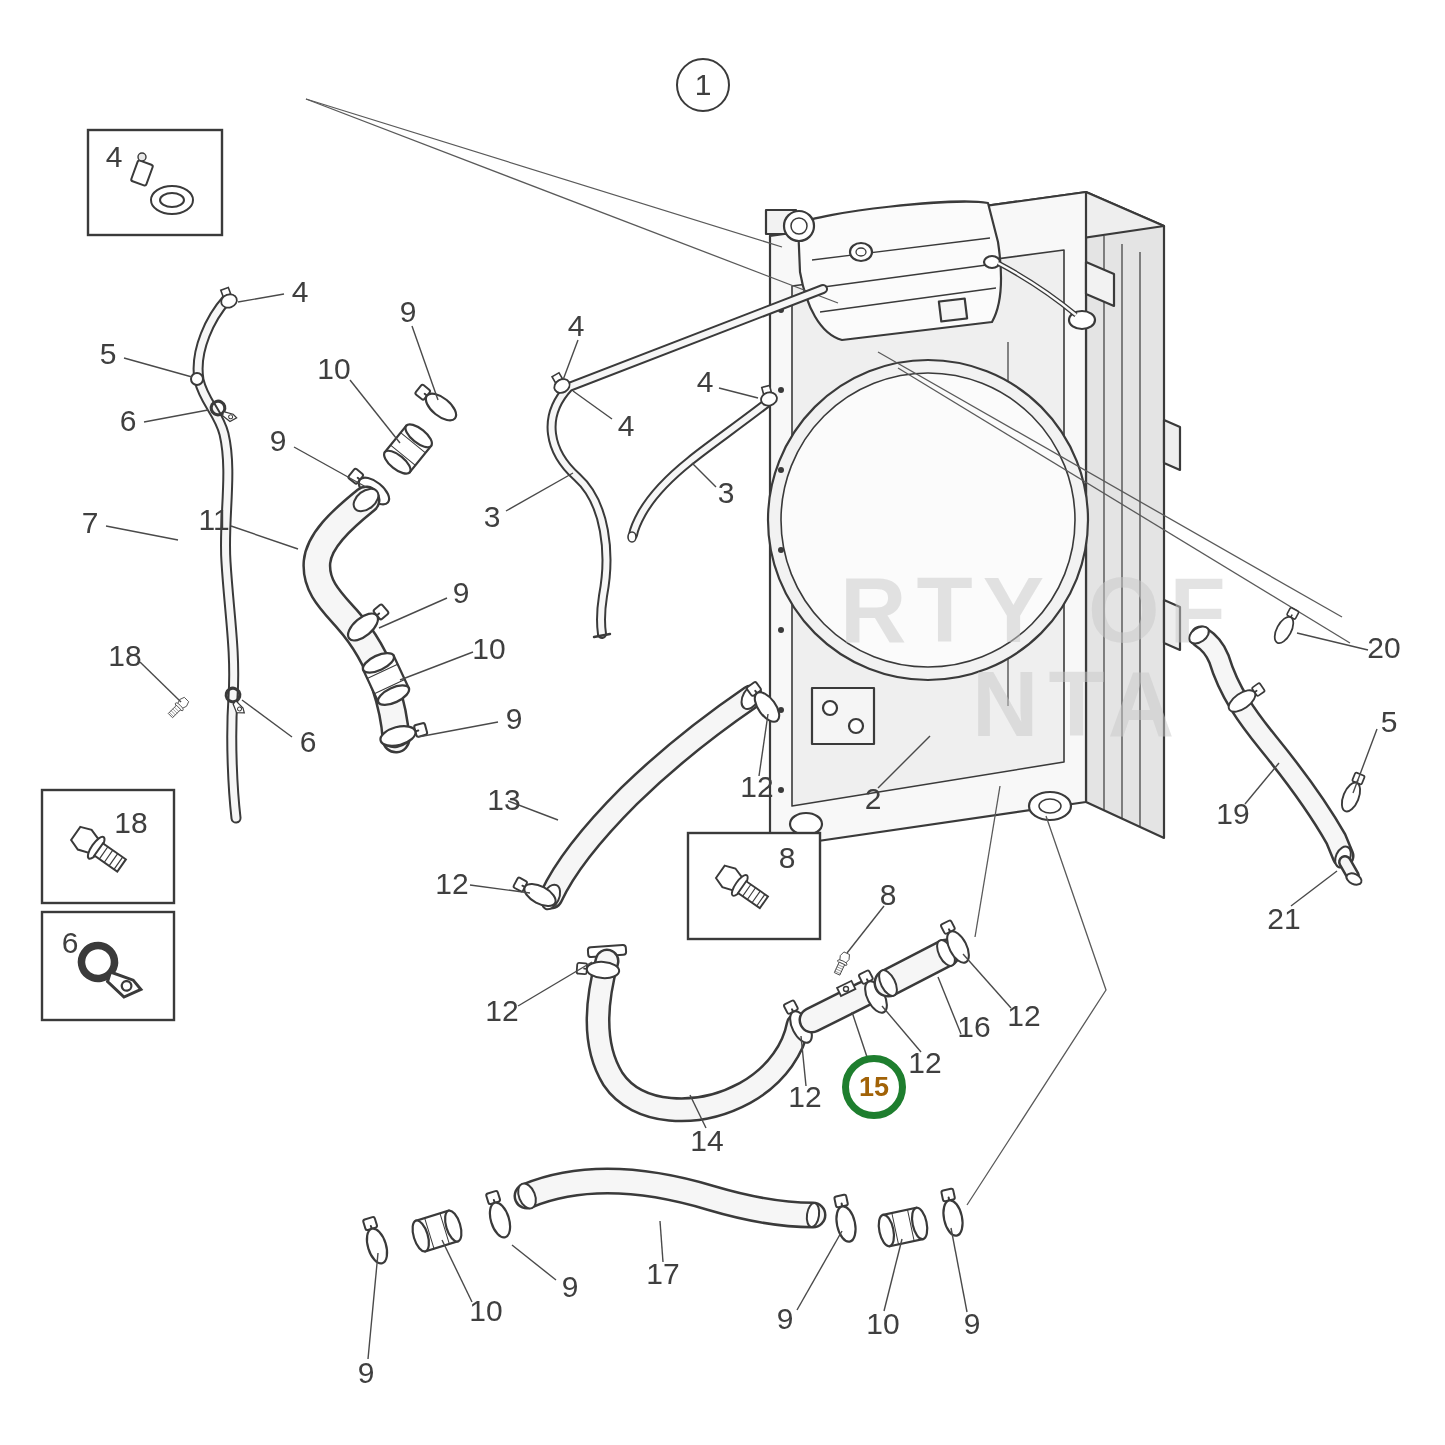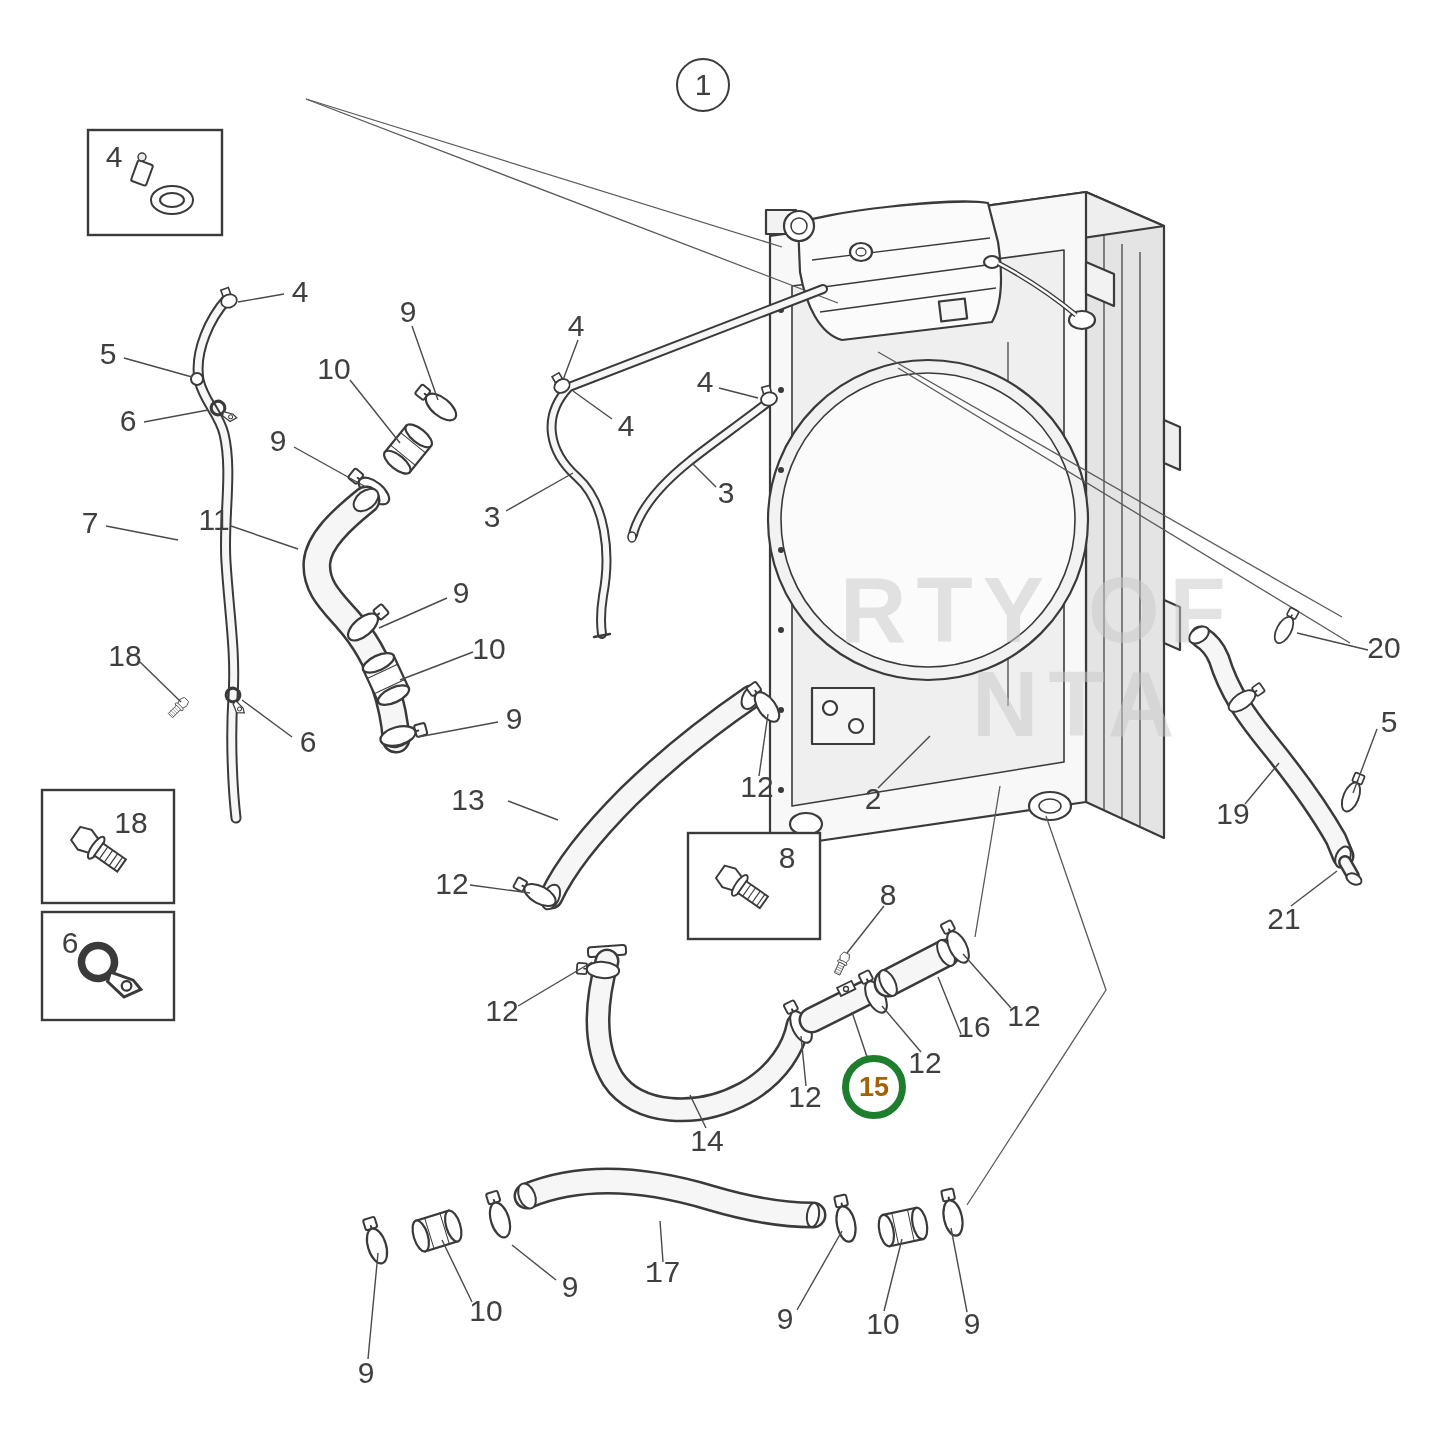--- a/index.html
+++ b/index.html
@@ -297,32 +297,32 @@
       <div class="callout" style="left: 576px; top: 326px;">4</div>
       <div class="callout" style="left: 626px; top: 426px;">4</div>
       <div class="callout" style="left: 705px; top: 382px;">4</div>
       <div class="callout" style="left: 492px; top: 517px;">3</div>
       <div class="callout" style="left: 726px; top: 493px;">3</div>
       <div class="callout" style="left: 461px; top: 593px;">9</div>
       <div class="callout" style="left: 489px; top: 649px;">10</div>
       <div class="callout" style="left: 514px; top: 719px;">9</div>
       <div class="callout" style="left: 125px; top: 656px;">18</div>
       <div class="callout" style="left: 308px; top: 742px;">6</div>
-      <div class="callout" style="left: 468px; top: 800px;">13</div>
+      <div class="callout" style="left: 504px; top: 800px;">13</div>
       <div class="callout" style="left: 452px; top: 884px;">12</div>
       <div class="callout" style="left: 757px; top: 787px;">12</div>
       <div class="callout" style="left: 873px; top: 799px;">2</div>
       <div class="callout" style="left: 888px; top: 895px;">8</div>
       <div class="callout" style="left: 502px; top: 1011px;">12</div>
       <div class="callout" style="left: 805px; top: 1097px;">12</div>
       <div class="callout" style="left: 925px; top: 1063px;">12</div>
       <div class="callout" style="left: 974px; top: 1027px;">16</div>
       <div class="callout" style="left: 1024px; top: 1016px;">12</div>
       <div class="callout" style="left: 707px; top: 1141px;">14</div>
-      <div class="callout" style="left: 663px; top: 1274px; font-family: Liberation Mono, monospace;">17</div>
+      <div class="callout" style="left: 663px; top: 1274px;">17</div>
       <div class="callout" style="left: 570px; top: 1287px;">9</div>
       <div class="callout" style="left: 486px; top: 1311px;">10</div>
       <div class="callout" style="left: 366px; top: 1373px;">9</div>
       <div class="callout" style="left: 785px; top: 1319px;">9</div>
       <div class="callout" style="left: 883px; top: 1324px;">10</div>
       <div class="callout" style="left: 972px; top: 1324px;">9</div>
       <div class="callout" style="left: 1384px; top: 648px; text-align: right;">20</div>
       <div class="callout" style="left: 1389px; top: 722px;">5</div>
       <div class="callout" style="left: 1233px; top: 814px;">19</div>
       <div class="callout" style="left: 1284px; top: 919px;">21</div>

